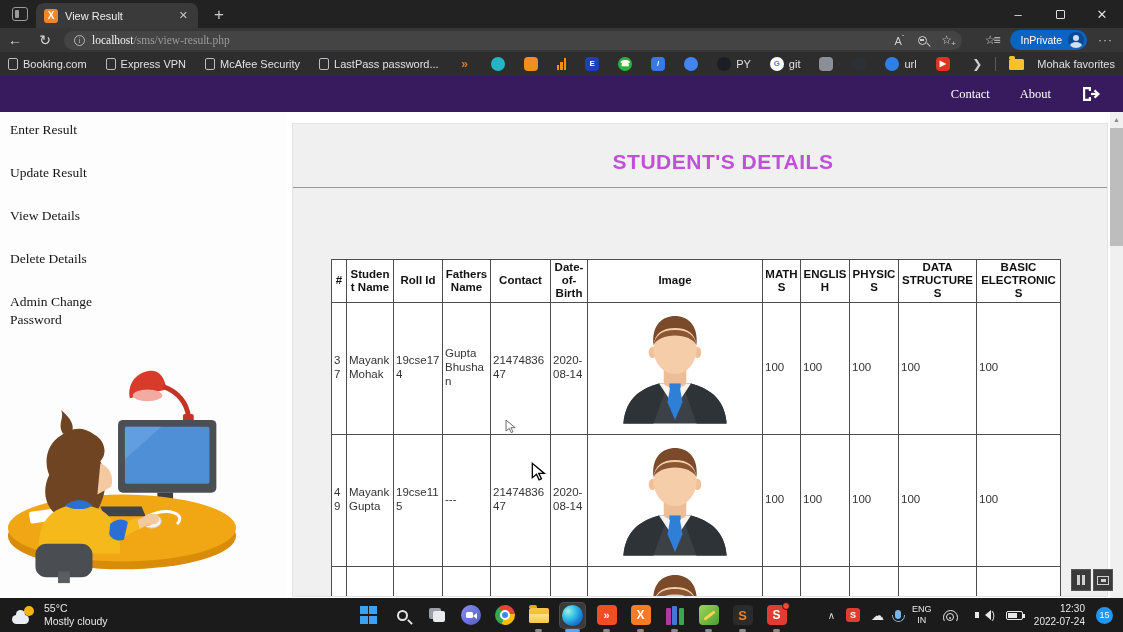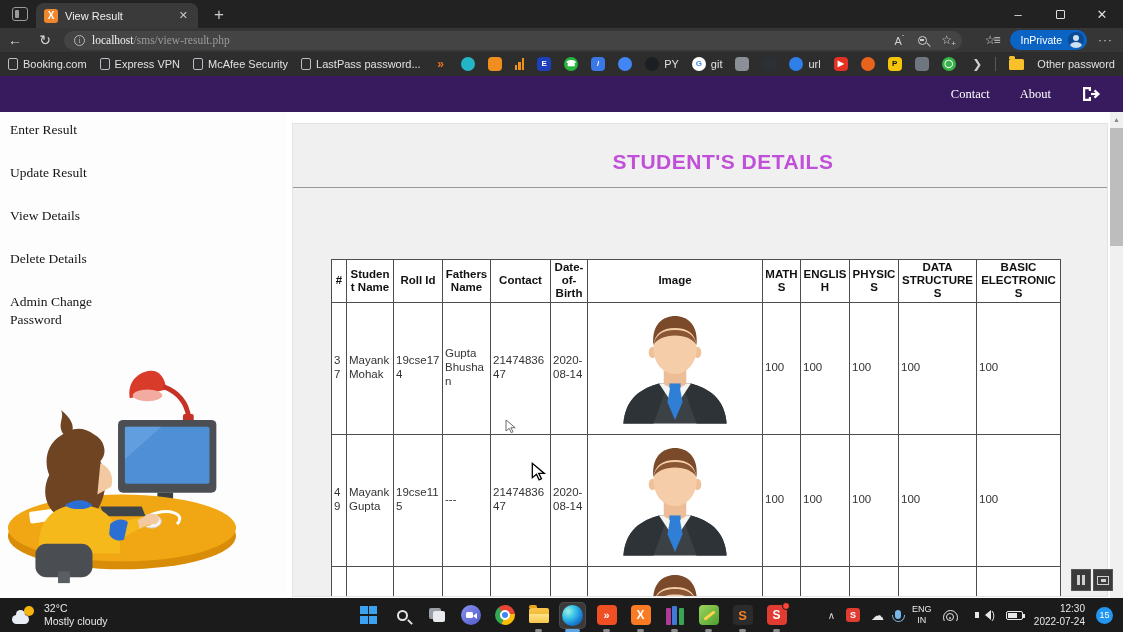--- a/index.html
+++ b/index.html
@@ -221,21 +221,21 @@
       <span class="favbar-ico">☆≡</span>
       <div class="inprivate">
         <span class="lbl">InPrivate</span>
         <span class="ip-avatar"></span>
       </div>
       <span class="more-btn">···</span>
     </div>
   </div>
 
   <div class="bookmarks">
-    <div style="display:flex;align-items:center;gap:13px;overflow:hidden;flex:1;">
+    <div style="display:flex;align-items:center;gap:19px;overflow:hidden;flex:1;">
         <div class="bm">
           <span class="pgico"></span>
           <span class="bmlabel">Booking.com</span>
         </div>
         <div class="bm">
           <span class="pgico"></span>
           <span class="bmlabel">Express VPN</span>
         </div>
         <div class="bm">
           <span class="pgico"></span>
@@ -303,21 +303,21 @@
         <div class="bm">
           <span class="dot" style="background: rgb(111, 118, 128);"></span>
         </div>
         <div class="bm">
           <span class="dot round" style="background: rgb(53, 180, 74);">◯</span>
         </div>
       </div>
     <span class="bm-overflow">❯</span>
     <span class="bm-sep"></span>
     <span class="folder"></span>
-    <span class="bmlabel">Other password</span>
+    <span class="bmlabel">Mohak favorites</span>
   </div>
 
   <div class="siteheader">
     <div class="sh-nav">
       <span class="sh-link">Contact</span>
       <span class="sh-link">About</span>
       <svg width="20" height="16" viewBox="0 0 20 16">
         <path d="M2 1 h8 v4 H7.8 V3.2 H4.2 v9.6 h3.6 V11 H10 v4 H2 z" fill="#fff"></path>
         <path d="M10 8 h6" stroke="#fff" stroke-width="2.2"></path>
         <path d="M13.5 4.4 L17.4 8 l-3.9 3.6" stroke="#fff" stroke-width="2.2" fill="none"></path>
@@ -486,21 +486,21 @@
   <svg class="cursor" style="left:531px;top:462px;" width="17" height="21" viewBox="0 0 13 16">
     <path d="M1 1 L1 12 L4.2 9.4 L6.2 13.6 L8 12.8 L5.9 8.7 L10.2 8.7 Z" fill="#fff" stroke="#000" stroke-width="1"></path>
   </svg>
 
   <div class="taskbar">
     <div class="weather">
       <span class="w-ico">
           <span class="sun"></span>
           <span class="cloud"></span>
         </span>
-      <span class="w-text"><span>32°C</span><br><span>Mostly cloudy</span></span>
+      <span class="w-text"><span>55°C</span><br><span>Mostly cloudy</span></span>
     </div>
     <div class="apps">
       <div class="app">
           <span class="ico-start">
             <i></i>
             <i></i>
             <i></i>
             <i></i>
           </span>
         </div>

